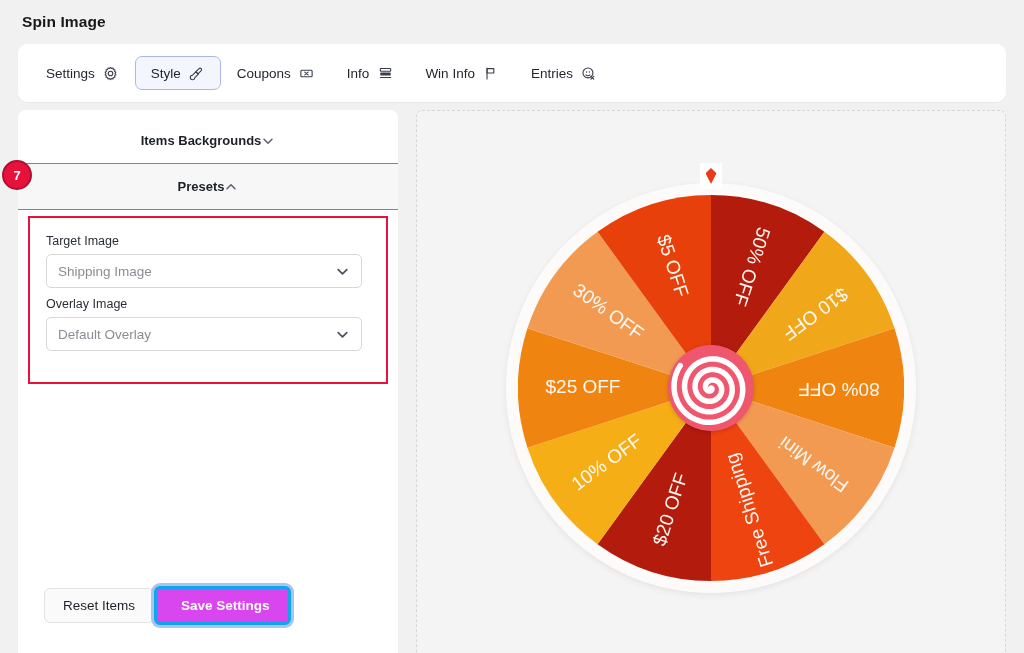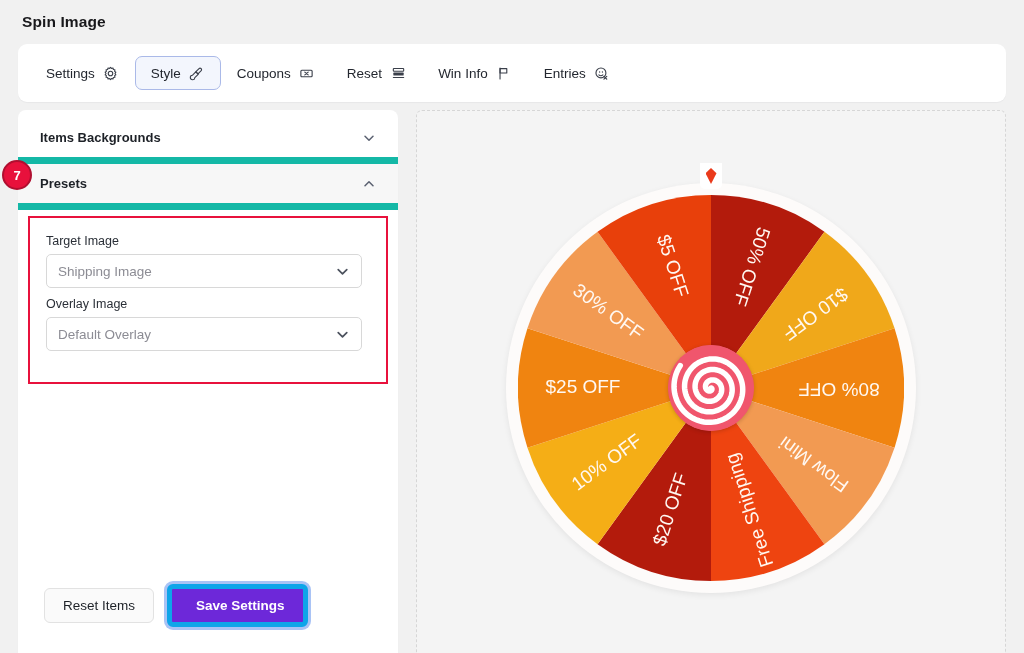--- a/index.html
+++ b/index.html
@@ -76,27 +76,27 @@
     position: relative;
     display: flex;
     flex-direction: column;
     box-shadow: 0 1px 1px rgba(16,24,40,.04);
   }
   .accordion { padding-top: 8px; }
   .acc-row {
     height: 46px;
     display: flex;
     align-items: center;
-    justify-content: space-between;
+    justify-content: center;
     padding: 0 22px;
     font-size: 13px;
     font-weight: bold;
     color: #1d2127;
     cursor: pointer;
-    border-bottom: 7px solid #14b8a6;
+    border-bottom: 1px solid #14b8a6;
   }
   .acc-row.open { background: #f7f7f7; }
   .chev { color:#5a6070; display:inline-flex; }
 
   .badge-marker {
     position: absolute;
     left: -16px;
     top: 50px;
     width: 30px; height: 30px;
     border-radius: 50%;
@@ -136,39 +136,38 @@
     margin-bottom: 9px;
   }
   .select-box .chev { color:#4c525e; }
 
   .left-footer {
     margin-top: auto;
     padding: 0 0 0 26px;
     height: 96px;
     display: flex;
     align-items: center;
-    gap: 13px;
   }
   .btn {
     font-size: 13.5px;
     border-radius: 6px;
     padding: 9px 18px;
     cursor: pointer;
     font-weight: bold;
     white-space: nowrap;
   }
   .btn-secondary {
     background: #fafafa;
     border: 1px solid #e2e2e2;
     color: #1d2127;
     font-weight: normal;
   }
   .btn-primary {
-    background: #6d28d9;
-    border: 5px solid #0ea5e9;
+    background: #d946ef;
+    border: 3px solid #0ea5e9;
     color: #fff;
     box-shadow: 0 0 0 3px #a9c3f5;
     padding-left: 24px;
   }
 
   
   .preview {
     flex: 1;
     margin: 0 18px 0 18px;
     border: 1px dashed #d6d6d6;
@@ -269,21 +268,21 @@
     <div class="tab">
       <span>Coupons</span>
       <span class="ic">
         <svg width="15" height="15" viewBox="0 0 16 16">
           <rect x="2" y="4.5" width="12" height="7" rx="1" fill="none" stroke="#3a3f4a" stroke-width="1.2"></rect>
           <path d="M6.2 6.5 9.8 9.5 M9.8 6.5 6.2 9.5" stroke="#3a3f4a" stroke-width="1.2" stroke-linecap="round"></path>
         </svg>
       </span>
     </div>
     <div class="tab">
-      <span>Reset</span>
+      <span>Info</span>
       <span class="ic">
         <svg width="15" height="15" viewBox="0 0 16 16">
           <rect x="2.5" y="2.6" width="11" height="3" rx=".6" fill="none" stroke="#3a3f4a" stroke-width="1.2"></rect>
           <rect x="2.5" y="7" width="11" height="3.2" rx=".6" fill="#3a3f4a"></rect>
           <path d="M2.5 12.3h11" stroke="#3a3f4a" stroke-width="1.2" stroke-linecap="round"></path>
         </svg>
       </span>
     </div>
     <div class="tab">
       <span>Win Info</span>

